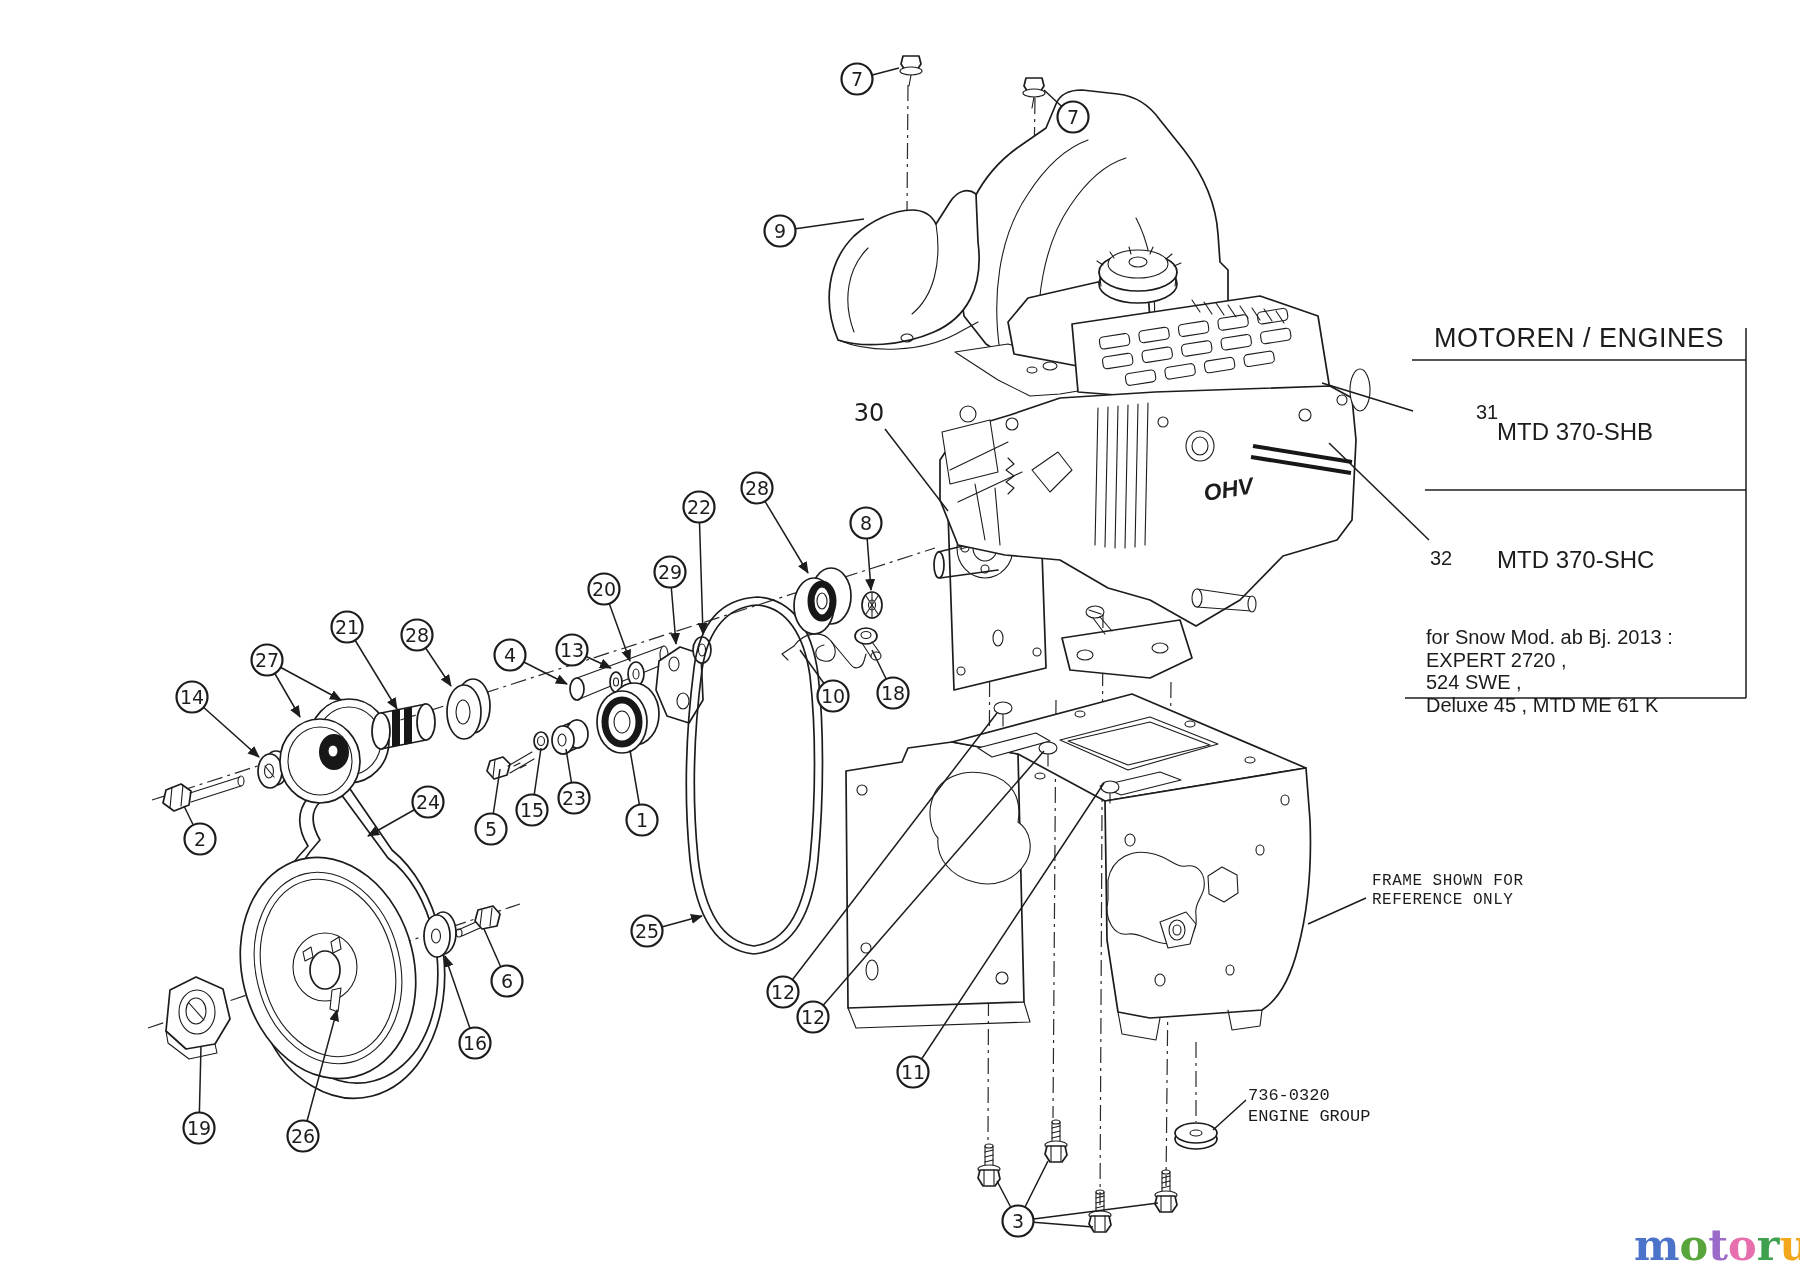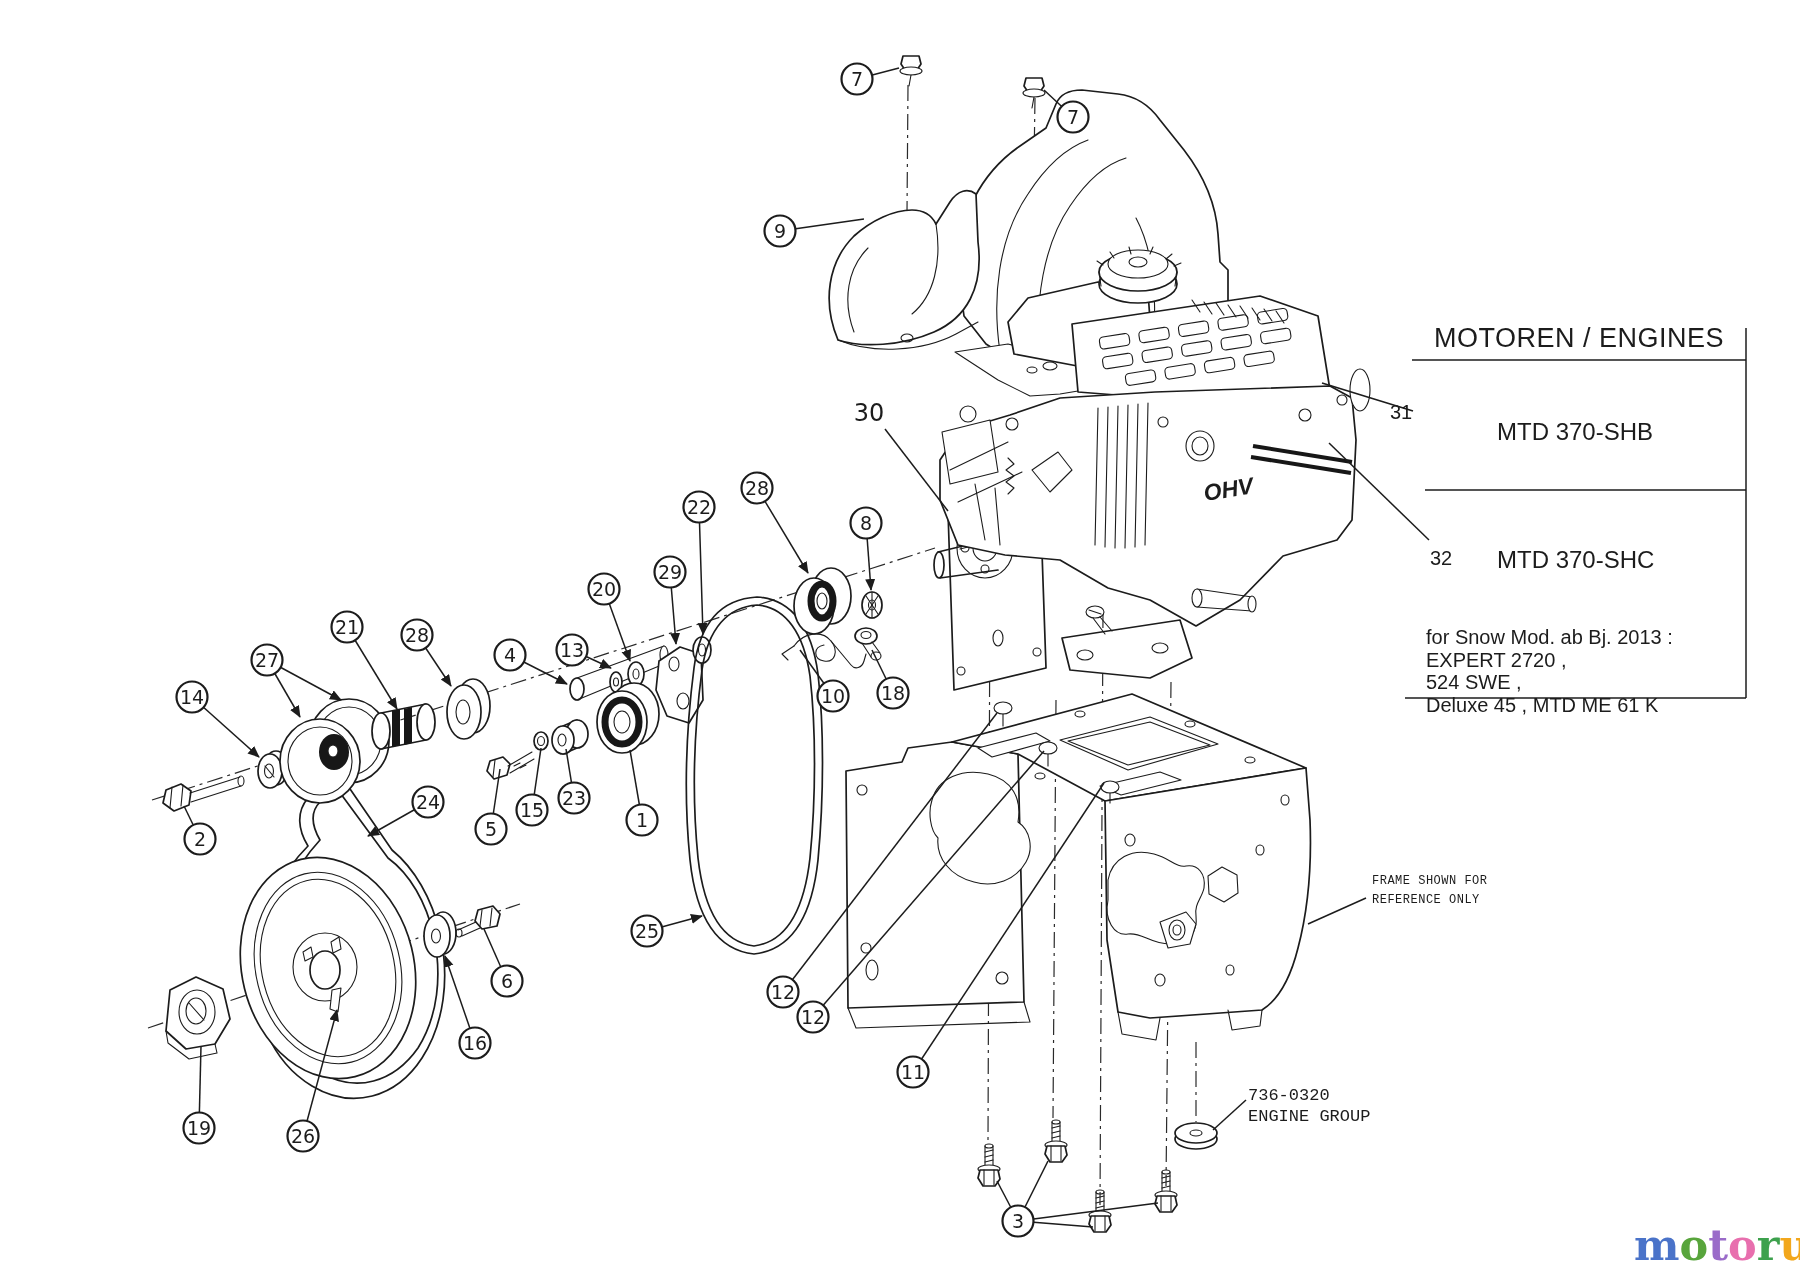--- a/index.html
+++ b/index.html
@@ -19,26 +19,26 @@
   .ld{fill:none;stroke:#1c1c1c;stroke-width:1.5;}
   .ar{marker-end:url(#arr);}
   .bal{fill:#ffffff;stroke:#1c1c1c;stroke-width:2.2;}
   .bt{font:19px "DejaVu Sans",sans-serif;fill:#1c1c1c;}
   .big{font:24px "DejaVu Sans",sans-serif;fill:#1c1c1c;}
   .ohv{font:italic bold 23px "Liberation Sans",sans-serif;fill:#1c1c1c;}
 
   
   .abs{position:absolute;white-space:nowrap;}
   #tbl-title{left:1412px;top:323px;width:334px;text-align:center;font-size:27px;letter-spacing:.5px;}
-  #ref31{left:1390px;top:401px;font-size:20px;}
+  #ref31{left:1476px;top:401px;font-size:20px;}
   #name31{left:1497px;top:398px;font-size:24px;margin-top:20px;}
   #ref32{left:1430px;top:547px;font-size:20px;}
   #name32{left:1497px;top:546px;font-size:24px;}
   #notes32{left:1426px;top:626px;font-size:20px;line-height:22.5px;}
-  #frame-note{left:1372px;top:872px;font-family:"Liberation Mono",monospace;font-size:12px;line-height:19px;letter-spacing:.5px;}
+  #frame-note{left:1372px;top:872px;font-family:"Liberation Mono",monospace;font-size:16px;line-height:19px;letter-spacing:.5px;}
   #eng-group-note{left:1248px;top:1085px;font-family:"Liberation Mono",monospace;font-size:17px;line-height:21px;}
   #drawing-number{left:1438px;top:1180px;font-size:50px;letter-spacing:-.5px;}
   #watermark{left:1634px;top:1220px;font-family:"DejaVu Serif",serif;font-weight:bold;font-size:43px;}
 </style>
 </head>
 <body>
 
 <div id="page">
 
 <svg id="art" viewBox="0 0 1800 1272" xmlns="http://www.w3.org/2000/svg">

